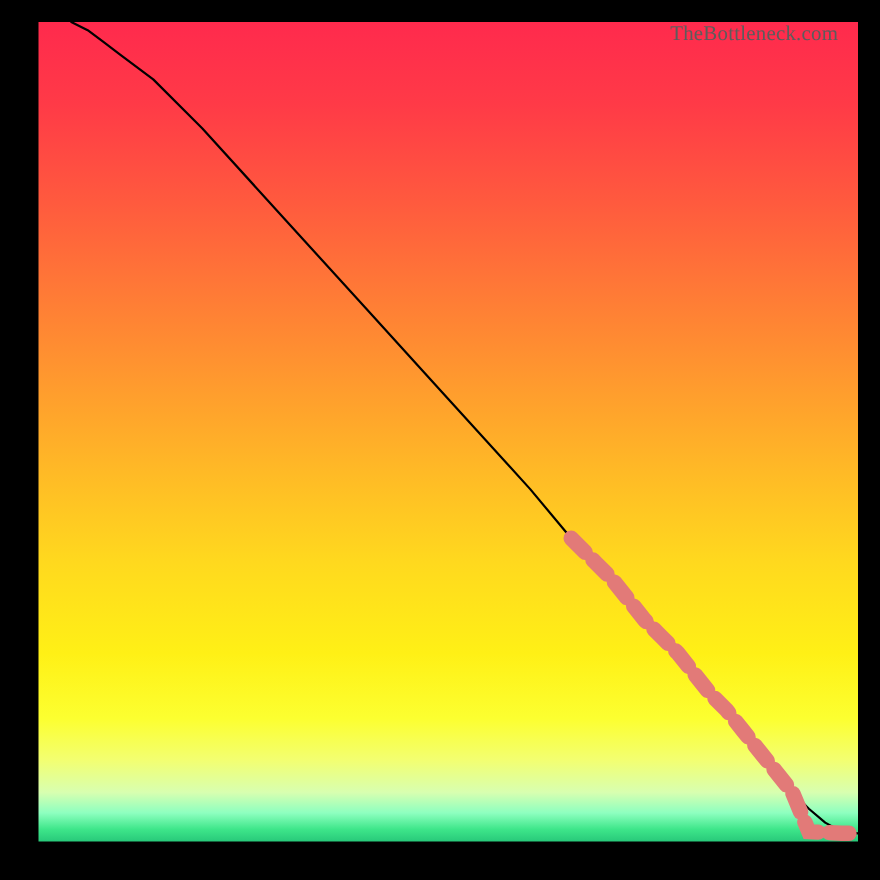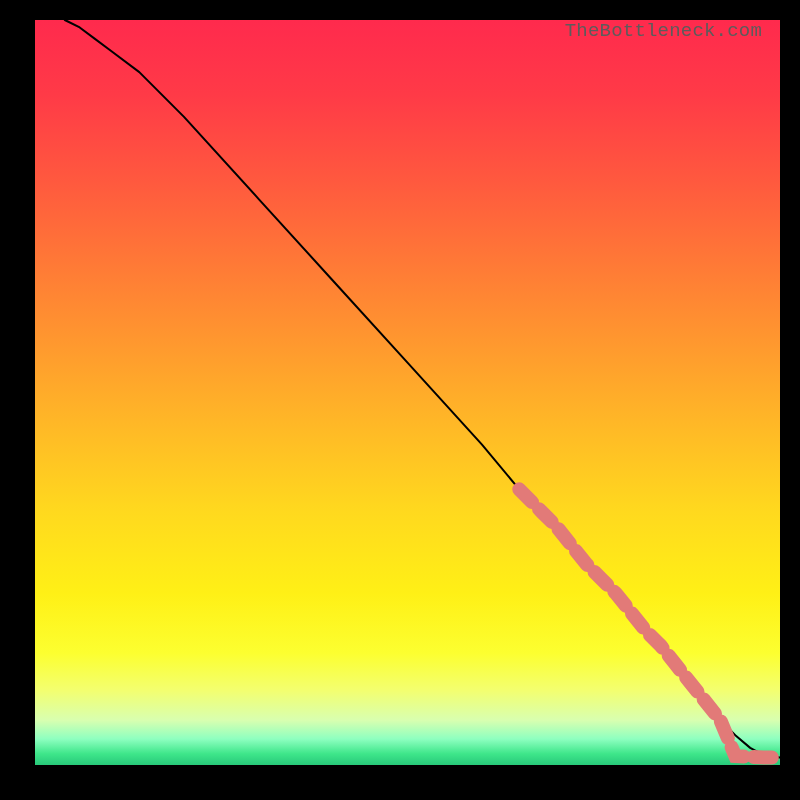--- a/index.html
+++ b/index.html
@@ -30,21 +30,21 @@
       #d8ffb0 94%,
       #8effc0 96.5%,
       #3ee68a 98.5%,
       #28c97a 100%
     );
   }
   .watermark {
     position: absolute;
     top: 0px;
     right: 18px;
-    font-family: Liberation Mono, monospace;
+    font-family: Liberation Serif, serif;
     font-size: 19px;
     color: #5c5c5c;
     font-weight: 400;
     letter-spacing: 0.2px;
   }
   svg.curve {
     position: absolute;
     left: 0;
     top: 0;
     width: 745px;

